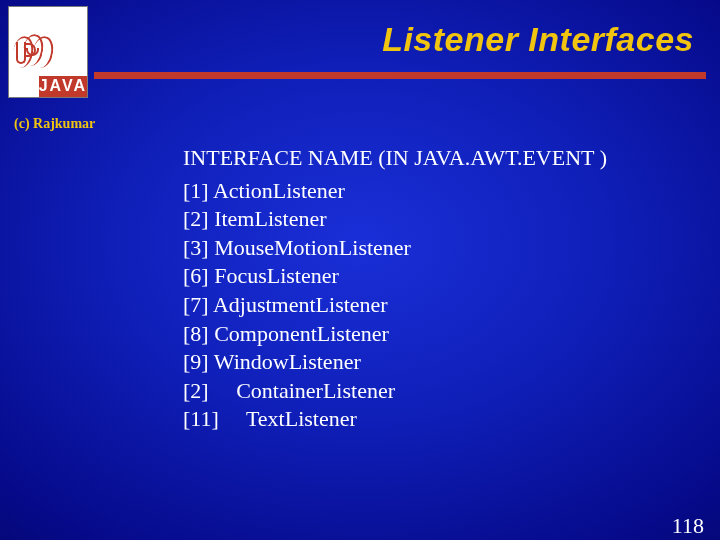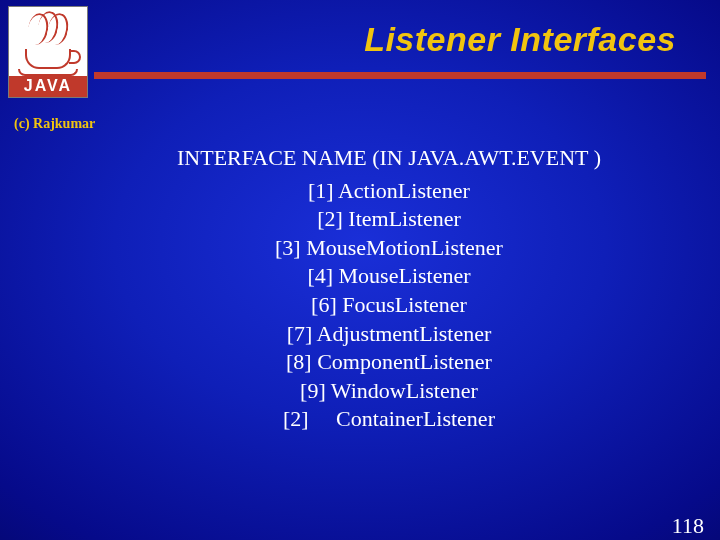--- a/index.html
+++ b/index.html
@@ -20,21 +20,21 @@
   .logo {
     position: absolute;
     top: 6px;
     left: 8px;
     width: 80px;
     height: 92px;
     background: #fff;
     border: 1px solid #7a7a7a;
     box-sizing: border-box;
     display: flex;
-    flex-direction: column;
+    flex-direction: row;
     align-items: center;
   }
   .logo .steam {
     position: relative;
     width: 48px;
     height: 40px;
     margin-top: 4px;
   }
   .logo .cup {
     width: 42px;
@@ -85,21 +85,21 @@
     color: #fff;
     background: #c0392b;
     width: 100%;
     text-align: center;
     padding: 1px 0 2px 0;
     margin-top: auto;
   }
   .title {
     position: absolute;
     top: 20px;
-    right: 44px;
+    right: 26px;
     color: #f1c40f;
     font-family: Arial, "Helvetica Neue", sans-serif;
     font-weight: bold;
     font-style: italic;
     font-size: 34px;
     letter-spacing: 0.5px;
   }
   .divider {
     position: absolute;
     top: 72px;
@@ -113,25 +113,24 @@
     top: 116px;
     left: 14px;
     font-family: "Times New Roman", serif;
     font-weight: bold;
     font-size: 14px;
     color: #f1c40f;
   }
   .content {
     position: absolute;
     top: 144px;
-    left: 177px;
+    left: 183px;
     font-family: "Times New Roman", serif;
     font-size: 22px;
     line-height: 1.3;
-    text-align: center;
   }
   .heading {
     margin-bottom: 4px;
   }
   .item {
     white-space: pre;
   }
   .pagenum {
     position: absolute;
     bottom: 1px;
@@ -161,23 +160,23 @@
 
   <div class="divider"></div>
 
   <div class="copyright">(c) Rajkumar</div>
 
   <div class="content">
     <div class="heading">INTERFACE NAME (IN JAVA.AWT.EVENT )</div>
     <div class="item">[1] ActionListener</div>
     <div class="item">[2] ItemListener</div>
     <div class="item">[3] MouseMotionListener</div>
-    <div class="item">[4] MouseListener</div>
     <div class="item">[6] FocusListener</div>
     <div class="item">[7] AdjustmentListener</div>
     <div class="item">[8] ComponentListener</div>
     <div class="item">[9] WindowListener</div>
     <div class="item">[2]     ContainerListener</div>
+    <div class="item">[11]     TextListener</div>
   </div>
 
   <div class="pagenum">118</div>
 
 </div>
 
 </body></html>

